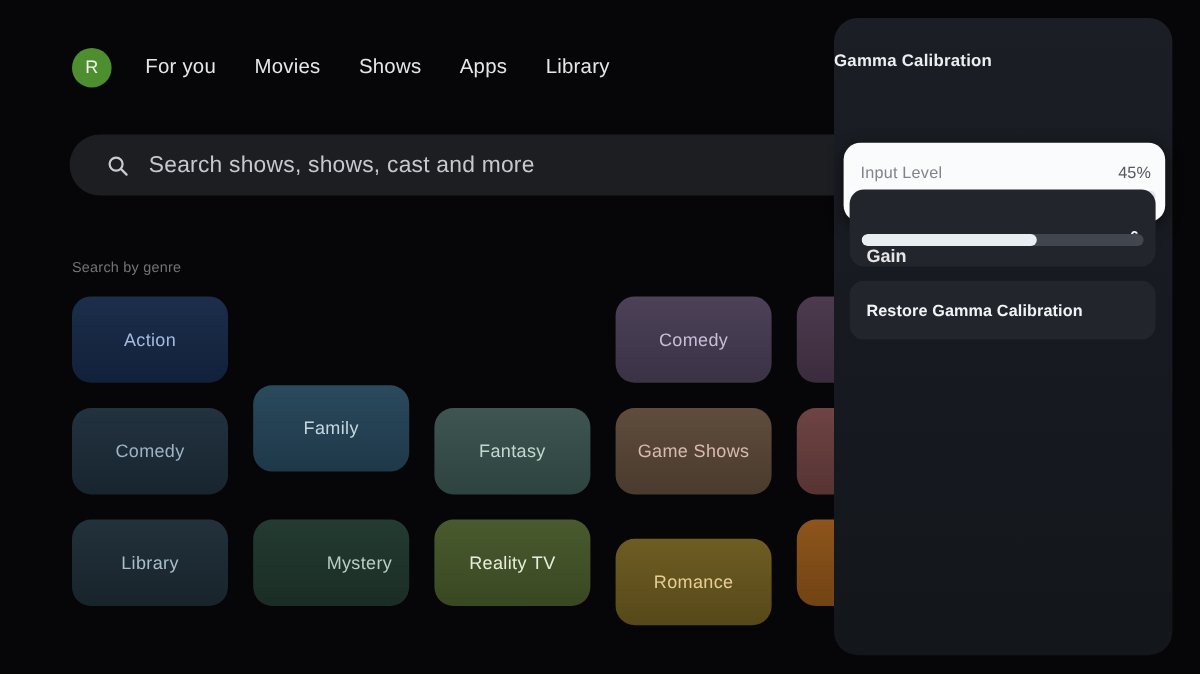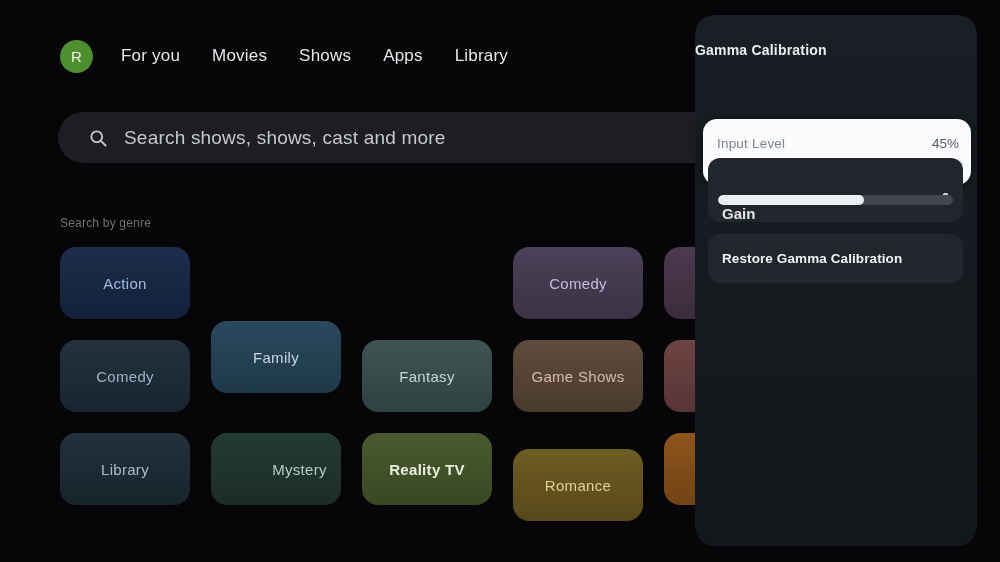--- a/index.html
+++ b/index.html
@@ -128,21 +128,21 @@
       <div class="tile" style="left: 664px; top: 340px; background: linear-gradient(rgb(110, 67, 67) 0%, rgb(87, 52, 52) 100%);">
         <span class="tile-label" style="color: rgb(220, 192, 186);"></span>
       </div>
       <div class="tile" style="left: 60px; top: 433px; background: linear-gradient(rgb(34, 49, 59) 0%, rgb(24, 36, 44) 100%);">
         <span class="tile-label" style="color: rgb(167, 191, 202);">Library</span>
       </div>
       <div class="tile" style="left: 211px; top: 433px; background: linear-gradient(rgb(36, 59, 50) 0%, rgb(26, 45, 37) 100%); padding-left: 47px;">
         <span class="tile-label" style="color: rgb(185, 205, 197);">Mystery</span>
       </div>
       <div class="tile" style="left: 362px; top: 433px; background: linear-gradient(rgb(74, 90, 46) 0%, rgb(57, 72, 34) 100%);">
-        <span class="tile-label" style="color: rgb(231, 238, 221); font-weight: bold;">Reality TV</span>
+        <span class="tile-label" style="color: rgb(231, 238, 221);">Reality TV</span>
       </div>
       <div class="tile" style="left: 513px; top: 433px; background: linear-gradient(rgb(110, 93, 34) 0%, rgb(86, 72, 25) 100%); margin-top: 16px;">
         <span class="tile-label" style="color: rgb(231, 205, 150);">Romance</span>
       </div>
       <div class="tile" style="left: 664px; top: 433px; background: linear-gradient(rgb(142, 85, 28) 0%, rgb(113, 67, 20) 100%);">
         <span class="tile-label" style="color: rgb(236, 208, 174);"></span>
       </div>
     </div>
 
   <div class="panel">

